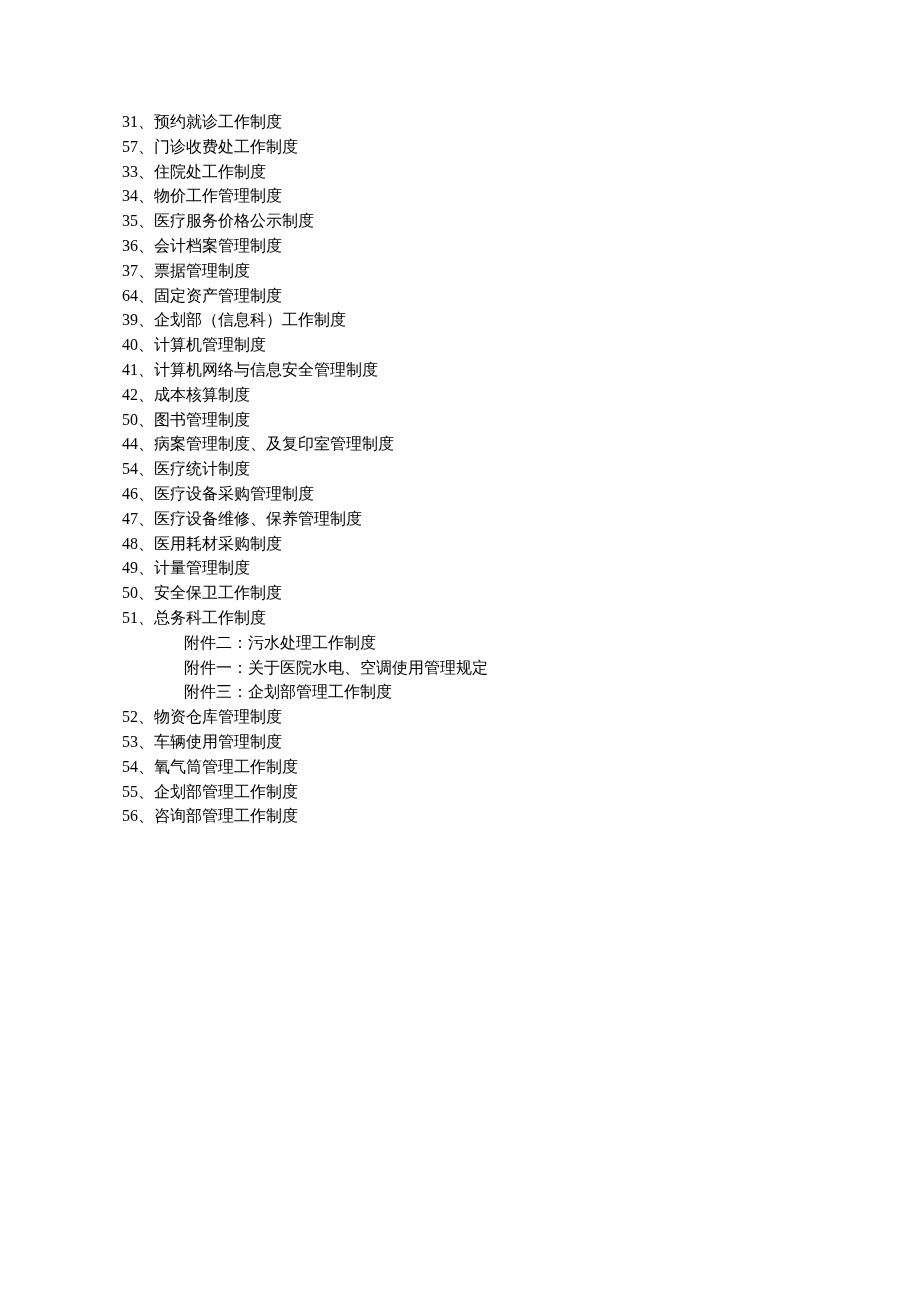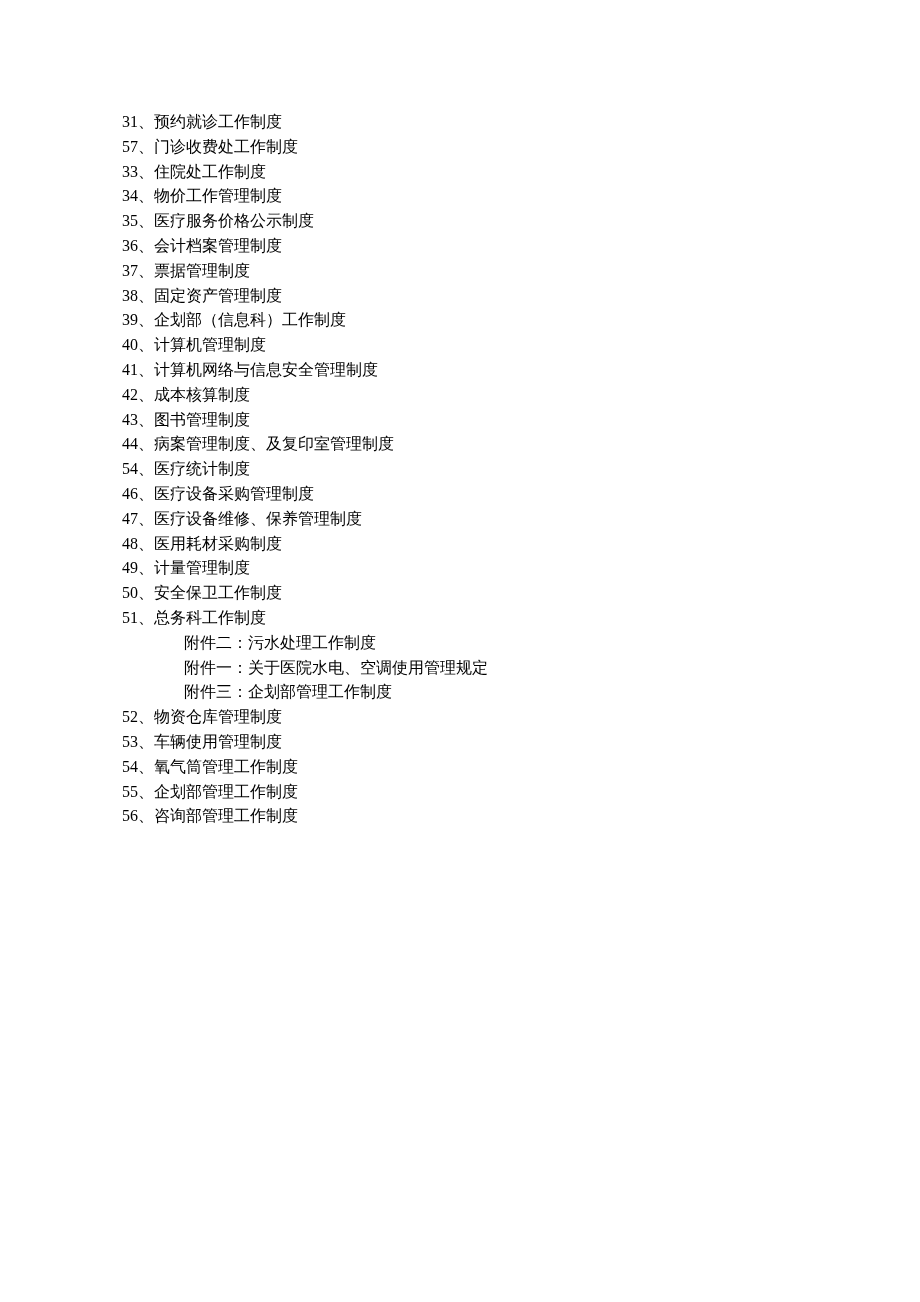--- a/index.html
+++ b/index.html
@@ -30,26 +30,26 @@
 <body>
 
 <div class="content" id="content-root">
     <p class="item">31、预约就诊工作制度</p>
     <p class="item">57、门诊收费处工作制度</p>
     <p class="item">33、住院处工作制度</p>
     <p class="item">34、物价工作管理制度</p>
     <p class="item">35、医疗服务价格公示制度</p>
     <p class="item">36、会计档案管理制度</p>
     <p class="item">37、票据管理制度</p>
-    <p class="item">38、固定资产管理制度</p>
+    <p class="item">64、固定资产管理制度</p>
     <p class="item">39、企划部（信息科）工作制度</p>
     <p class="item">40、计算机管理制度</p>
     <p class="item">41、计算机网络与信息安全管理制度</p>
     <p class="item">42、成本核算制度</p>
-    <p class="item">43、图书管理制度</p>
+    <p class="item">50、图书管理制度</p>
     <p class="item">44、病案管理制度、及复印室管理制度</p>
     <p class="item">54、医疗统计制度</p>
     <p class="item">46、医疗设备采购管理制度</p>
     <p class="item">47、医疗设备维修、保养管理制度</p>
     <p class="item">48、医用耗材采购制度</p>
     <p class="item">49、计量管理制度</p>
     <p class="item">50、安全保卫工作制度</p>
     <p class="item">51、总务科工作制度</p>
     <p class="item attachment">附件二：污水处理工作制度</p>
     <p class="item attachment">附件一：关于医院水电、空调使用管理规定</p>

